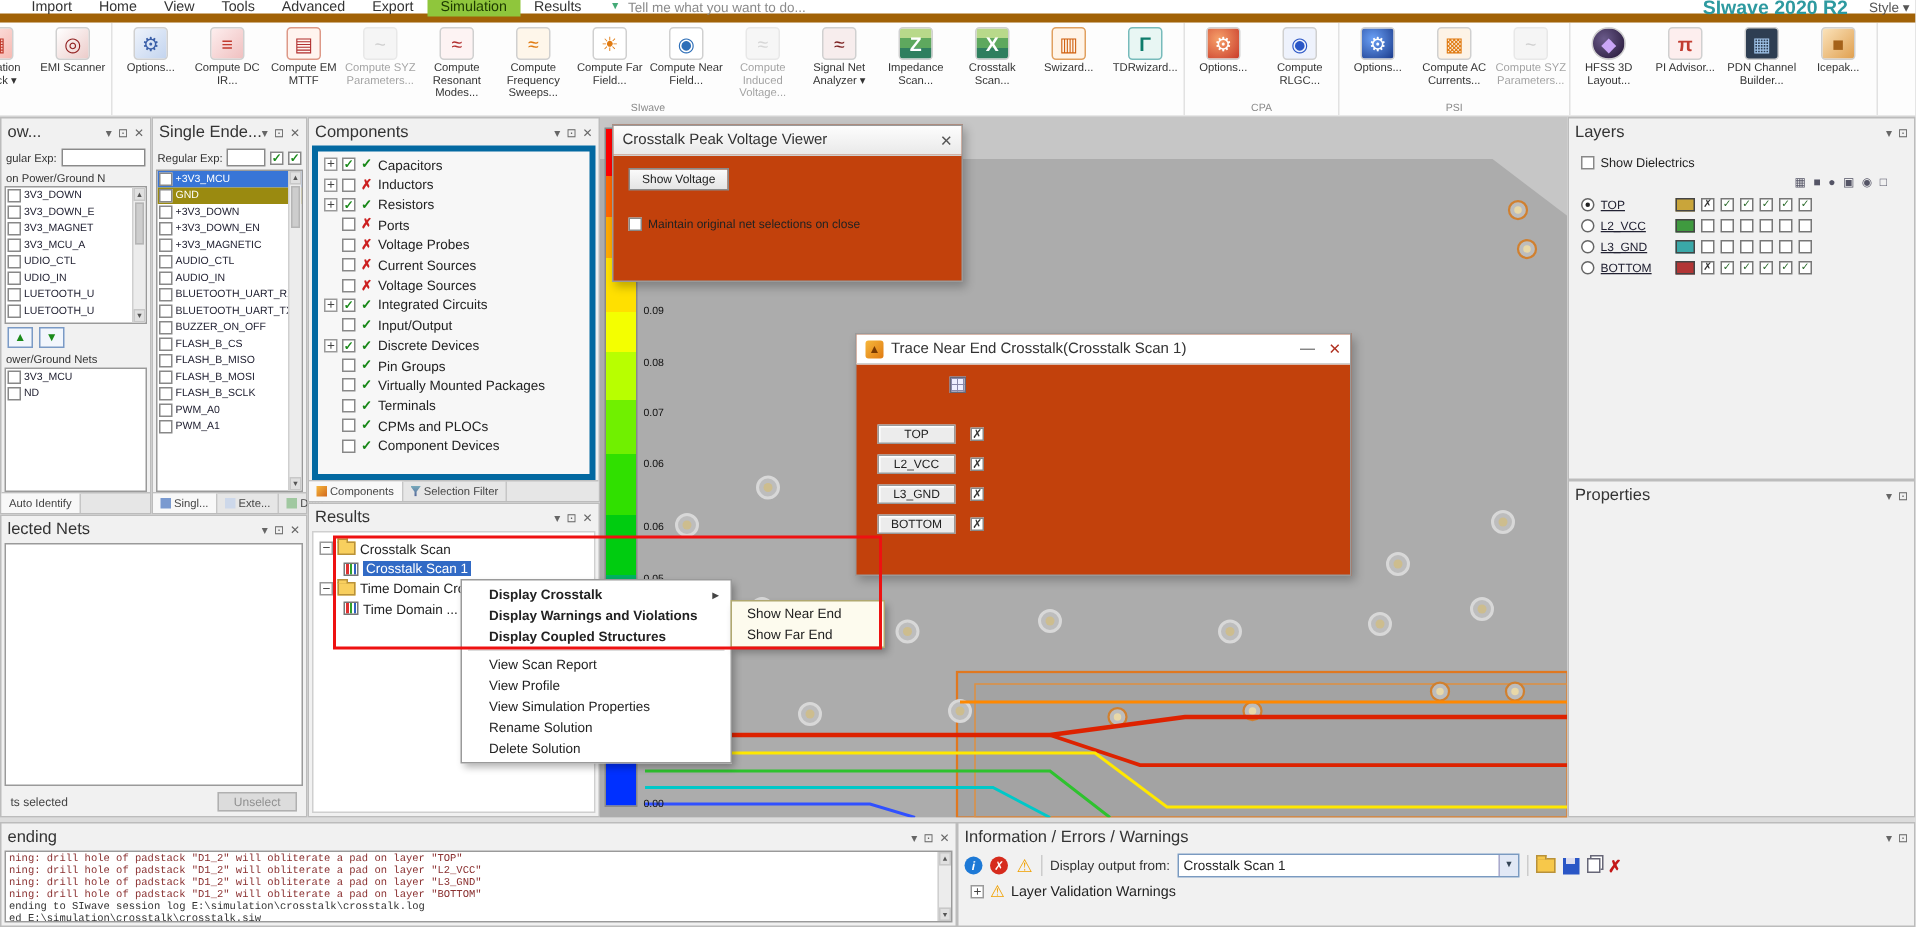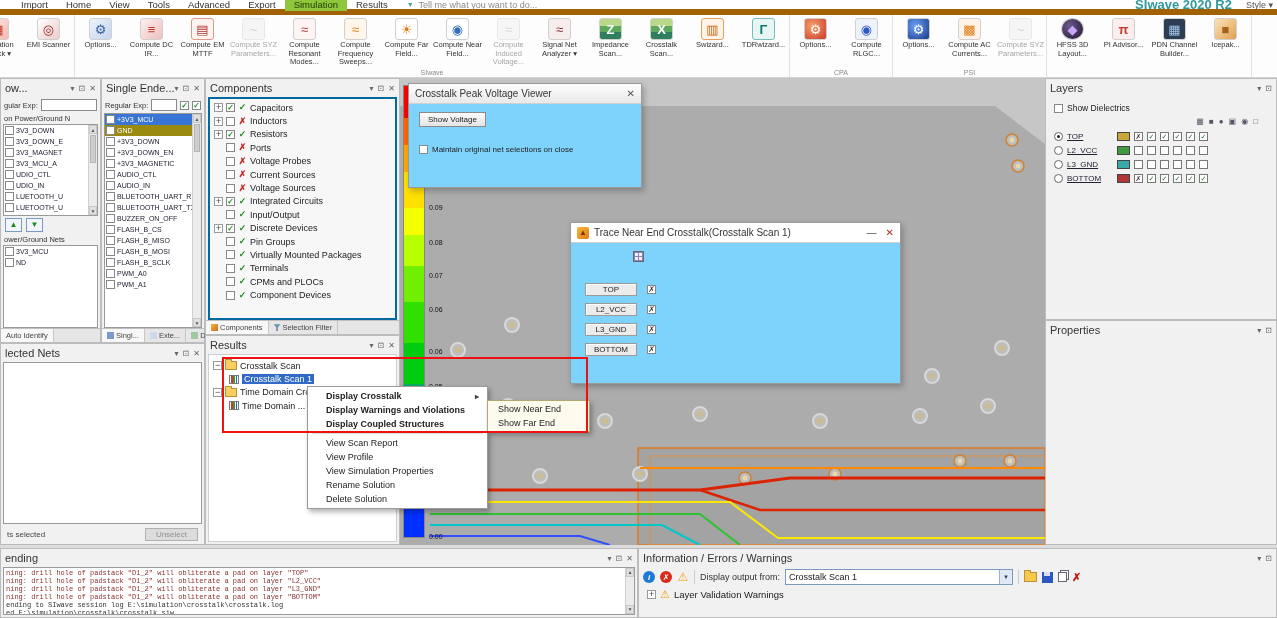--- a/index.html
+++ b/index.html
@@ -95,21 +95,21 @@
   
   #panel-se { left:101px; top:78px; width:104px; height:265px; }
   #se-list { margin:0 2px; flex:1; }
   .netrow { display:flex; align-items:center; gap:2px; height:11px; padding-left:1px; }
   .netrow .netname { font-size:7px; color:#223; white-space:nowrap; }
   .netrow.selected { background:#3875d7; } .netrow.selected .netname { color:#fff; }
   .netrow.gnd { background:#9a8a10; } .netrow.gnd .netname { color:#fff; }
 
   
   #panel-components { left:205px; top:78px; width:195px; height:257px; }
-  #comp-tree { background:#f7f7f7; border:2px solid #0369a1; margin:0 2px; flex:1; overflow:hidden; padding-top:2px;}
+  #comp-tree { background:#f7f7f7; border:4px solid #0369a1; margin:0 2px; flex:1; overflow:hidden; padding-top:2px;}
   .trow { display:flex; align-items:center; gap:3px; height:13.4px; padding-left:4px; font-size:9px; color:#222; white-space:nowrap;}
   .expander { width:9px; height:9px; border:1px solid #9a9a9a; background:#fff; position:relative; visibility:hidden; flex:0 0 9px;}
   .expander.show { visibility:visible; }
   .expander.show::before { content:"+"; position:absolute; left:1px; top:-2px; font-size:9px; color:#444;}
   .expander.minus::before { content:"−"; }
   .mark { width:9px; text-align:center; font-size:9px; line-height:9px; }
   .mark.check::before { content:"✓"; color:#188818; font-weight:bold;}
   .mark.cross::before { content:"✗"; color:#cc2020; font-weight:bold;}
 
   
@@ -178,21 +178,21 @@
   .icn-folder { width:13px; height:10px; background:#f7c84a; border:1px solid #b8913a; position:relative; }
   .icn-folder::before { content:""; position:absolute; left:-1px; top:-3px; width:5px; height:2px; background:#f7c84a; border:1px solid #b8913a; border-bottom:none;}
   .icn-save { width:11px; height:11px; background:#2a56c6; position:relative; }
   .icn-save::before { content:""; position:absolute; left:2px; top:0; width:6px; height:4px; background:#dde; }
   .icn-copy { width:9px; height:10px; border:1px solid #667; background:#fff; box-shadow:2px -2px 0 -1px #fff, 2px -2px 0 0 #667;}
   .icn-clear { color:#c41818; font-weight:bold; font-size:11px; }
   #info-tree { padding:1px 4px; font-size:9.5px; color:#222; }
   #info-tree .trow { height:13px; font-size:9.5px; }
 
   
-  .fwin { position:absolute; background:#7dd3fc; border:1px solid #9a9a9a; box-shadow:2px 3px 6px rgba(0,0,0,.25); }
+  .fwin { position:absolute; background:#c2410c; border:1px solid #9a9a9a; box-shadow:2px 3px 6px rgba(0,0,0,.25); }
   .fwin .wtitle { height:20px; display:flex; align-items:center; gap:5px; padding:0 6px;
     background:linear-gradient(#fdfdfd,#e9e9e9); border-bottom:1px solid #d0d0d0; font-size:10px; color:#333;}
   .wbtns { margin-left:auto; display:flex; gap:9px; color:#555; font-size:10px; }
   #peak-window { left:408px; top:83px; width:234px; height:105px; z-index:10; }
   .pushbtn { display:inline-block; background:linear-gradient(#fbfbfb,#e4e4e4); border:1px solid #8a8a8a; font-size:8px; padding:2px 8px; color:#222;}
   #peak-body { padding:8px 10px; }
   #peak-check { display:flex; align-items:center; gap:4px; margin-top:18px; font-size:8px; color:#222;}
   #trace-dialog { left:570px; top:222px; width:331px; height:162px; z-index:11; }
   #trace-dialog .wtitle { background:#fff; }
   .appicon { width:12px; height:12px; border-radius:2px; background:linear-gradient(135deg,#f6b73c,#e07b12);

